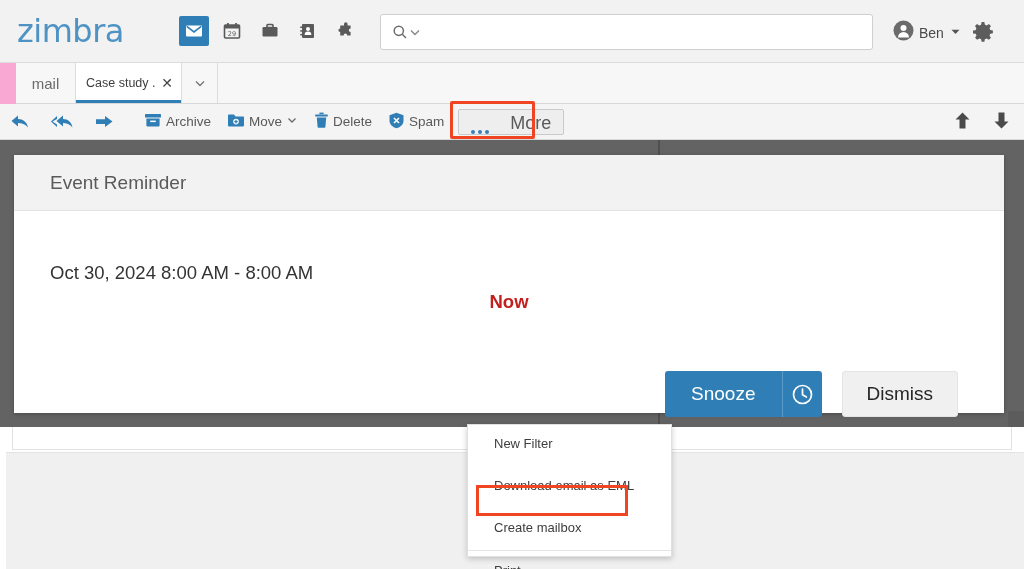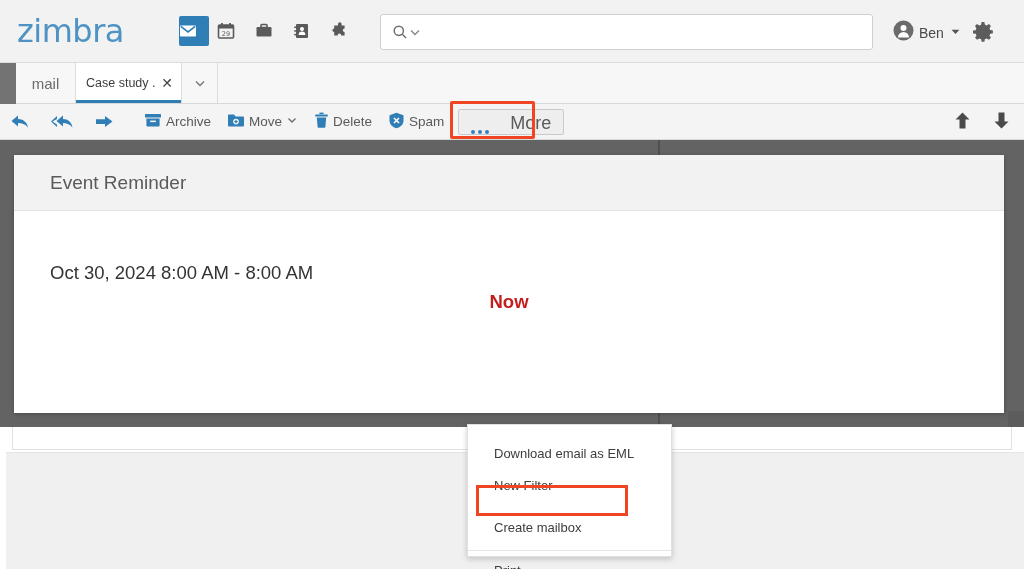--- a/index.html
+++ b/index.html
@@ -5,21 +5,21 @@
   * { box-sizing: border-box; margin: 0; padding: 0; }
   html, body {
     width: 1024px; height: 569px;
     font-family: "Liberation Sans", sans-serif;
     background: #ffffff;
     overflow: hidden;
   }
   #app {
     position: relative;
     width: 1024px; height: 569px;
-    background: #737373;
+    background: #f9a8d4;
     padding-left: 10px;
   }
 
   
   .topbar {
     position: absolute; left: 0; top: 0;
     width: 1024px; height: 63px;
     background: #f2f2f2;
     border-bottom: 1px solid #dcdcdc;
     display: flex; align-items: center;
@@ -31,21 +31,21 @@
     letter-spacing: -0.5px;
     font-family: "DejaVu Sans", sans-serif;
     font-weight: 400;
   }
   .nav-icons {
     display: flex; align-items: center;
     margin-left: 55px; gap: 8px;
   }
   .nav-btn {
     width: 30px; height: 30px;
-    display: flex; align-items: center; 
+    display: flex; align-items: center; justify-content: center;
     border-radius: 2px;
   }
   .nav-btn.active { background: #2f7eb5; }
   .nav-btn svg { display: block; }
 
   .searchwrap {
     position: absolute; left: 380px; top: 14px;
     width: 493px; height: 36px;
     background: #fff;
     border: 1px solid #cfcfcf;
@@ -490,25 +490,37 @@
   <div class="overlay-rt"></div>
 
   <div class="modal">
     <div class="modal-head">
       <span class="modal-title">Event Reminder</span>
     </div>
     <div class="modal-body">
       <div class="ev-time">Oct 30, 2024 8:00 AM - 8:00 AM</div>
       <div class="ev-now">Now</div>
 
+      <div class="modal-actions">
+        <div class="snooze-group">
+          <div class="snooze-btn">Snooze</div>
+          <div class="snooze-clock">
+            <svg width="23" height="23" viewBox="0 0 23 23">
+                <circle cx="11.5" cy="11.5" r="9" fill="none" stroke="#ffffff" stroke-width="1.7"></circle>
+                <path d="M11.5 6 L11.5 11.8 L15.4 14" fill="none" stroke="#ffffff" stroke-width="1.7" stroke-linecap="round"></path>
+              </svg>
+          </div>
+        </div>
+        <div class="dismiss-btn">Dismiss</div>
+      </div>
     </div>
   </div>
 
   <div class="menu">
+    <div class="menu-item first">New Filter</div>
     <div class="menu-item spaced">Download email as EML</div>
-    <div class="menu-item first">New Filter</div>
     <div class="menu-item spaced">Create mailbox</div>
     <div class="menu-sep"></div>
     <div class="menu-item">Print</div>
     <div class="hl-menu"></div>
   </div>
 
 </div>
 
 </body></html>

